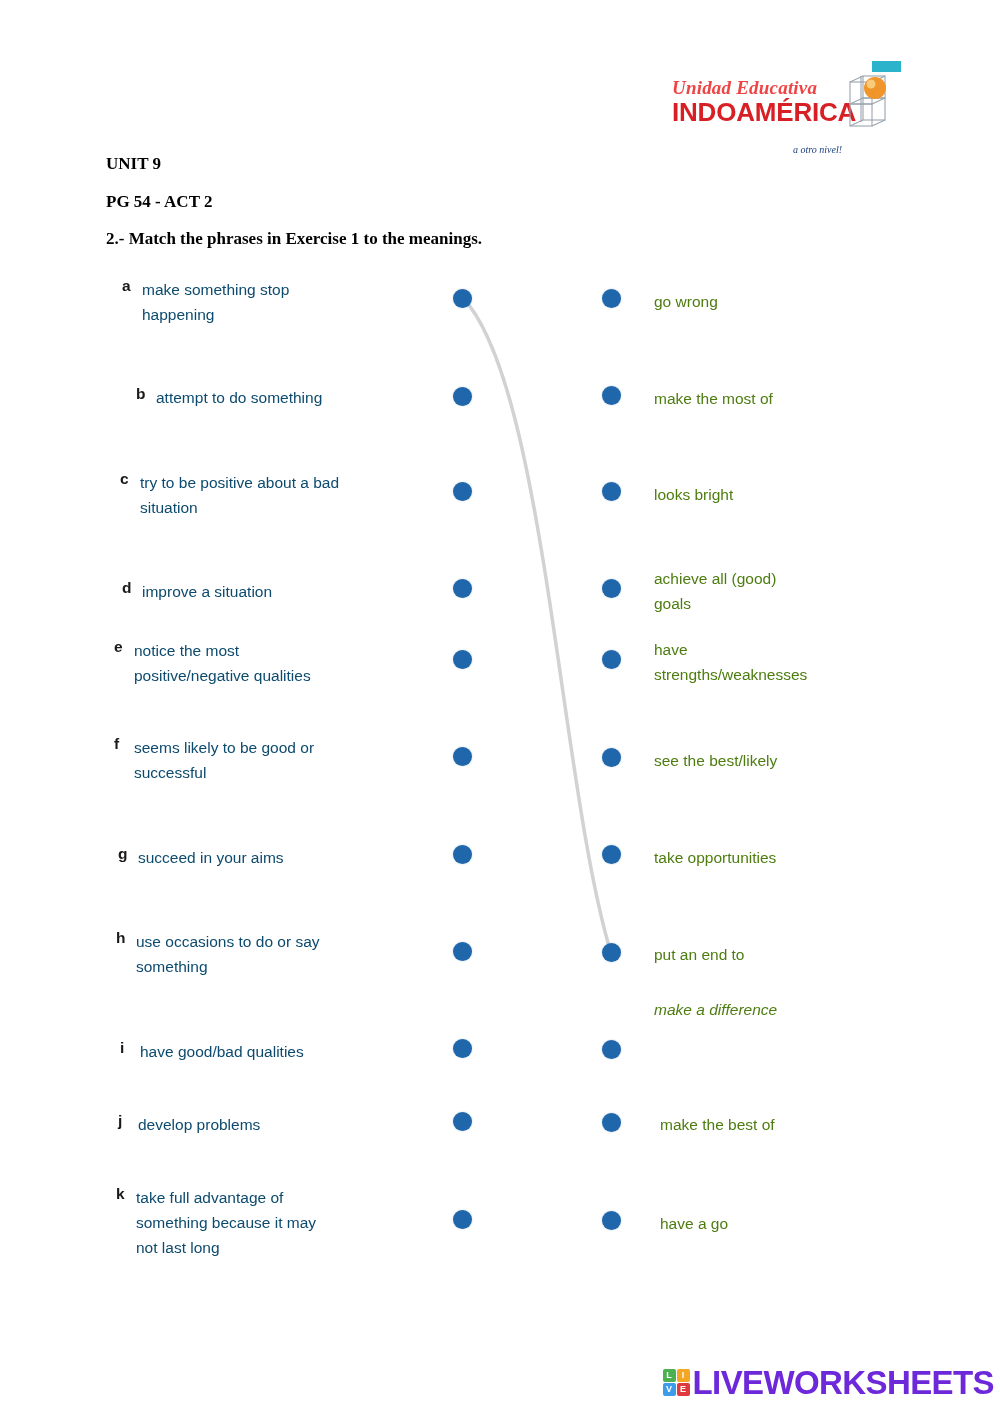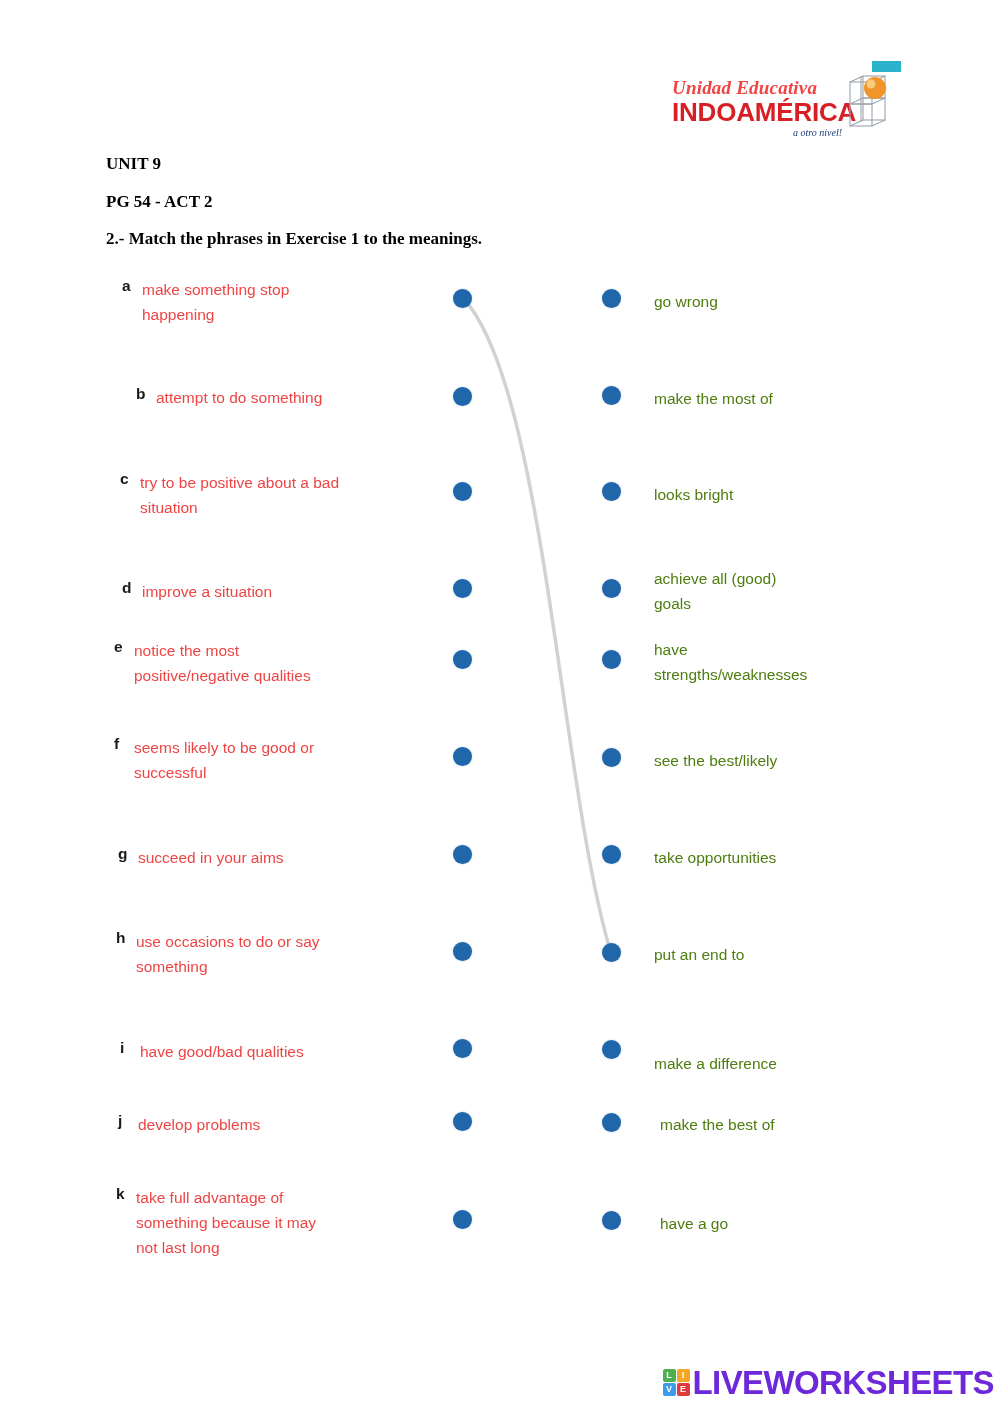--- a/index.html
+++ b/index.html
@@ -55,21 +55,21 @@
     line-height: 1.05;
     margin-top: 1px;
     white-space: nowrap;
   }
   .logo-line3 {
     font-family: "Liberation Serif", serif;
     font-style: italic;
     font-size: 10px;
     color: #1b3e7a;
     text-align: right;
-    margin-top: 1px;
+    margin-top: 18px;
     white-space: nowrap;
   }
   .logo-mark {
     position: absolute;
     left: 172px;
     top: 0px;
     width: 58px;
     height: 80px;
   }
 
@@ -114,21 +114,21 @@
     font-weight: bold;
     font-size: 15.5px;
     color: #1a1a1a;
     width: 20px;
     flex: 0 0 20px;
     text-align: left;
   }
   .item-text {
     font-family: "Liberation Sans", sans-serif;
     font-size: 15.5px;
-    color: #ef4444;
+    color: #0c4a6e;
     line-height: 1.62;
     white-space: pre-line;
   }
 
   
   .right-item {
     position: absolute;
     left: 654px;
     width: 300px;
   }
@@ -312,21 +312,21 @@
     </div>
     <div class="right-item" style="top:483px;">
       <span class="right-text">see the best/likely</span>
     </div>
     <div class="right-item" style="top:580px;">
       <span class="right-text">take opportunities</span>
     </div>
     <div class="right-item" style="top:677px;">
       <span class="right-text">put an end to</span>
     </div>
-    <div class="right-item" style="top:786px;">
+    <div class="right-item" style="top:732px;font-style:italic;">
       <span class="right-text">make a difference</span>
     </div>
     <div class="right-item" style="left:660px; top:847px;">
       <span class="right-text">make the best of</span>
     </div>
     <div class="right-item" style="left:660px; top:946px;">
       <span class="right-text">have a go</span>
     </div>
 
     <div class="dot dot-right" style="top:24px;"></div>

